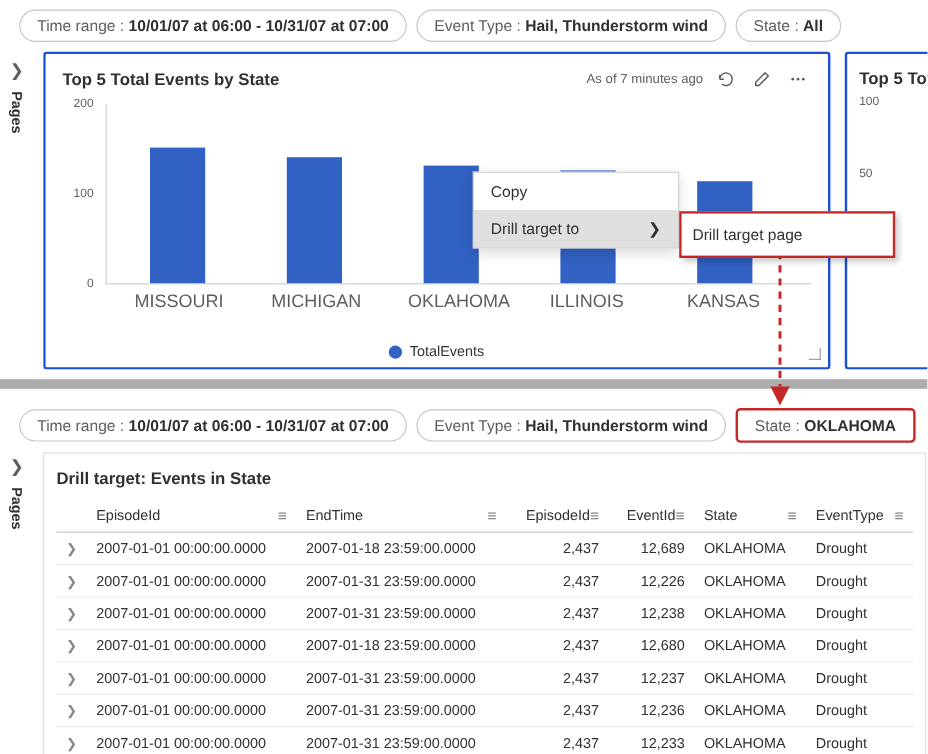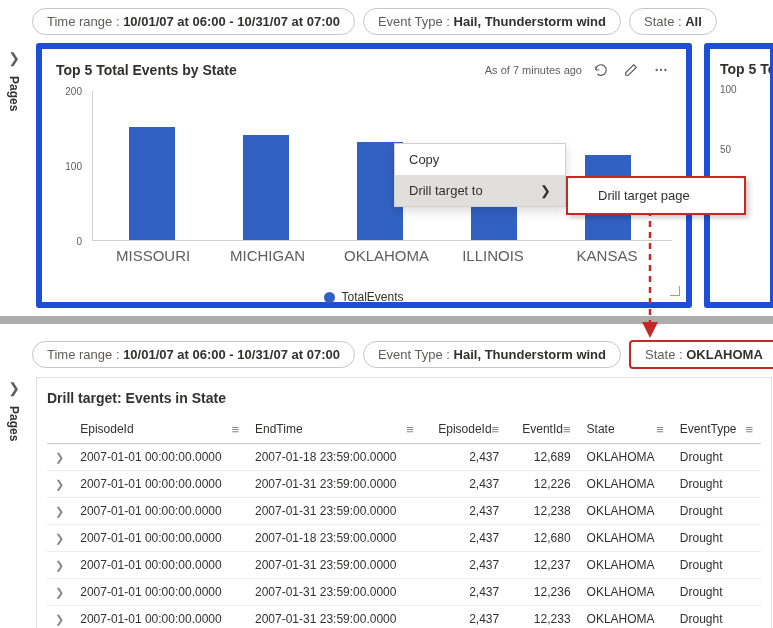--- a/index.html
+++ b/index.html
@@ -1,48 +1,48 @@
 <!DOCTYPE html>
 <html><head>
 <meta charset="utf-8">
 <style>
 * { box-sizing: border-box; margin: 0; padding: 0; }
 body { font-family: "Segoe UI", Arial, sans-serif; font-size: 13px; color: #323130; background: #fff; width: 773px; }
 .section { position: relative; }
-.filter-bar { display: flex; gap: 8px; padding: 8px 32px; align-items: center; }
+.filter-bar { display: flex; gap: 8px; padding: 8px 16px; align-items: center; }
 .pill { border: 1px solid #c8c6c4; border-radius: 20px; padding: 5px 14px; font-size: 13px; white-space: nowrap; background: #fff; cursor: pointer; }
 .pill .lbl { color: #605e5c; }
 .pill .val { font-weight: 600; color: #323130; }
 .highlight-pill { border: 2px solid #c62828; border-radius: 4px; }
 .pages-tab { position: absolute; left: 0; top: 8px; display: flex; flex-direction: column; align-items: center; width: 28px; }
 .pages-tab .chev { font-size: 14px; color: #605e5c; margin-bottom: 10px; cursor: pointer; }
 .pages-tab .pages-text { writing-mode: vertical-rl; font-size: 12px; font-weight: 600; color: #323130; }
 .card-row { display: flex; gap: 12px; margin-left: 36px; padding-right: 0; overflow: hidden; }
-.card { border: 6px solid #1d4ed8; border-radius: 3px; background: #fff; flex: 0 0 auto; box-shadow: 0 1px 2px rgba(0,0,0,0.04); }
+.card { border: 2px solid #1d4ed8; border-radius: 3px; background: #fff; flex: 0 0 auto; box-shadow: 0 1px 2px rgba(0,0,0,0.04); }
 .card-main { width: 656px; height: 265px; position: relative; }
 .card-secondary { width: 72px; height: 265px; padding: 12px 10px; overflow: hidden; }
 .card-header { display: flex; align-items: center; padding: 10px 14px; gap: 8px; }
 .card-title { font-weight: 600; font-size: 14px; flex: 1; }
 .asof { font-size: 11px; color: #605e5c; }
 .icon-btn { width: 22px; height: 22px; display: inline-flex; align-items: center; justify-content: center; color: #605e5c; cursor: pointer; border-radius: 3px; }
 .chart-area { position: relative; padding: 0 14px; }
 .plot { position: relative; height: 150px; margin-left: 36px; border-left: 1px solid #d2d0ce; border-bottom: 1px solid #d2d0ce; display: flex; align-items: flex-end; gap: 44px; padding: 0 24px; }
 .y-ticks { position: absolute; left: 10px; top: 0; height: 150px; width: 30px; }
 .y-tick { position: absolute; right: 0; font-size: 10px; color: #605e5c; text-align: right; width: 100%; transform: translateY(-50%); }
 .bar-col { flex: 1; display: flex; flex-direction: column; align-items: center; max-width: 70px; }
 .bar { width: 46px; background: #3161c2; }
 .x-labels { display: flex; margin-left: 36px; padding: 0 24px; gap: 44px; margin-top: 6px; }
 .x-label { flex: 1; text-align: center; font-size: 15px; color: #605e5c; max-width: 70px; }
 .legend { display: flex; align-items: center; justify-content: center; gap: 6px; margin-top: 26px; font-size: 12px; }
 .legend .swatch { width: 11px; height: 11px; border-radius: 50%; background: #3161c2; }
 .corner { position: absolute; right: 6px; bottom: 6px; width: 10px; height: 10px; border-right: 1px solid #a19f9d; border-bottom: 1px solid #a19f9d; cursor: nwse-resize; }
 .ctx-menu { position: absolute; left: 394px; top: 143px; width: 172px; background: #fff; border: 1px solid #d2d0ce; box-shadow: 0 4px 10px rgba(0,0,0,0.15); z-index: 10; }
 .ctx-item { padding: 8px 14px; font-size: 13px; display: flex; align-items: center; justify-content: space-between; cursor: pointer; }
 .ctx-item.active { background: #e1dfdd; }
-.ctx-sub { position: absolute; left: 566px; top: 176px; background: #fff; border: 2px solid #c62828; padding: 10px 30px; z-index: 11; box-shadow: 3px 3px 5px rgba(0,0,0,0.2); width: 180px; cursor: pointer; }
+.ctx-sub { position: absolute; left: 566px; top: 176px; background: #fff; border: 2px solid #c62828; padding: 10px 9px; z-index: 11; box-shadow: 3px 3px 5px rgba(0,0,0,0.2); width: 180px; cursor: pointer; }
 .divider-bar { height: 8px; background: #adadad; margin-top: 8px; }
 .drill-section { position: relative; padding-top: 8px; }
 .drill-card { margin-left: 36px; border: 1px solid #e1dfdd; padding: 12px 10px 0 10px; overflow: hidden; width: 736px; }
 .drill-title { font-weight: 600; font-size: 14px; padding-bottom: 10px; }
 table { border-collapse: collapse; width: 100%; font-size: 12px; }
 th, td { text-align: left; padding: 6px 8px; border-bottom: 1px solid #edebe9; white-space: nowrap; }
 th { font-weight: 400; color: #323130; border-bottom: 1px solid #c8c6c4; position: relative; }
 .th-menu { float: right; color: #8a8886; font-size: 13px; }
 .num { text-align: right; }
 .row-chev { color: #8a8886; font-size: 11px; width: 18px; cursor: pointer; }

